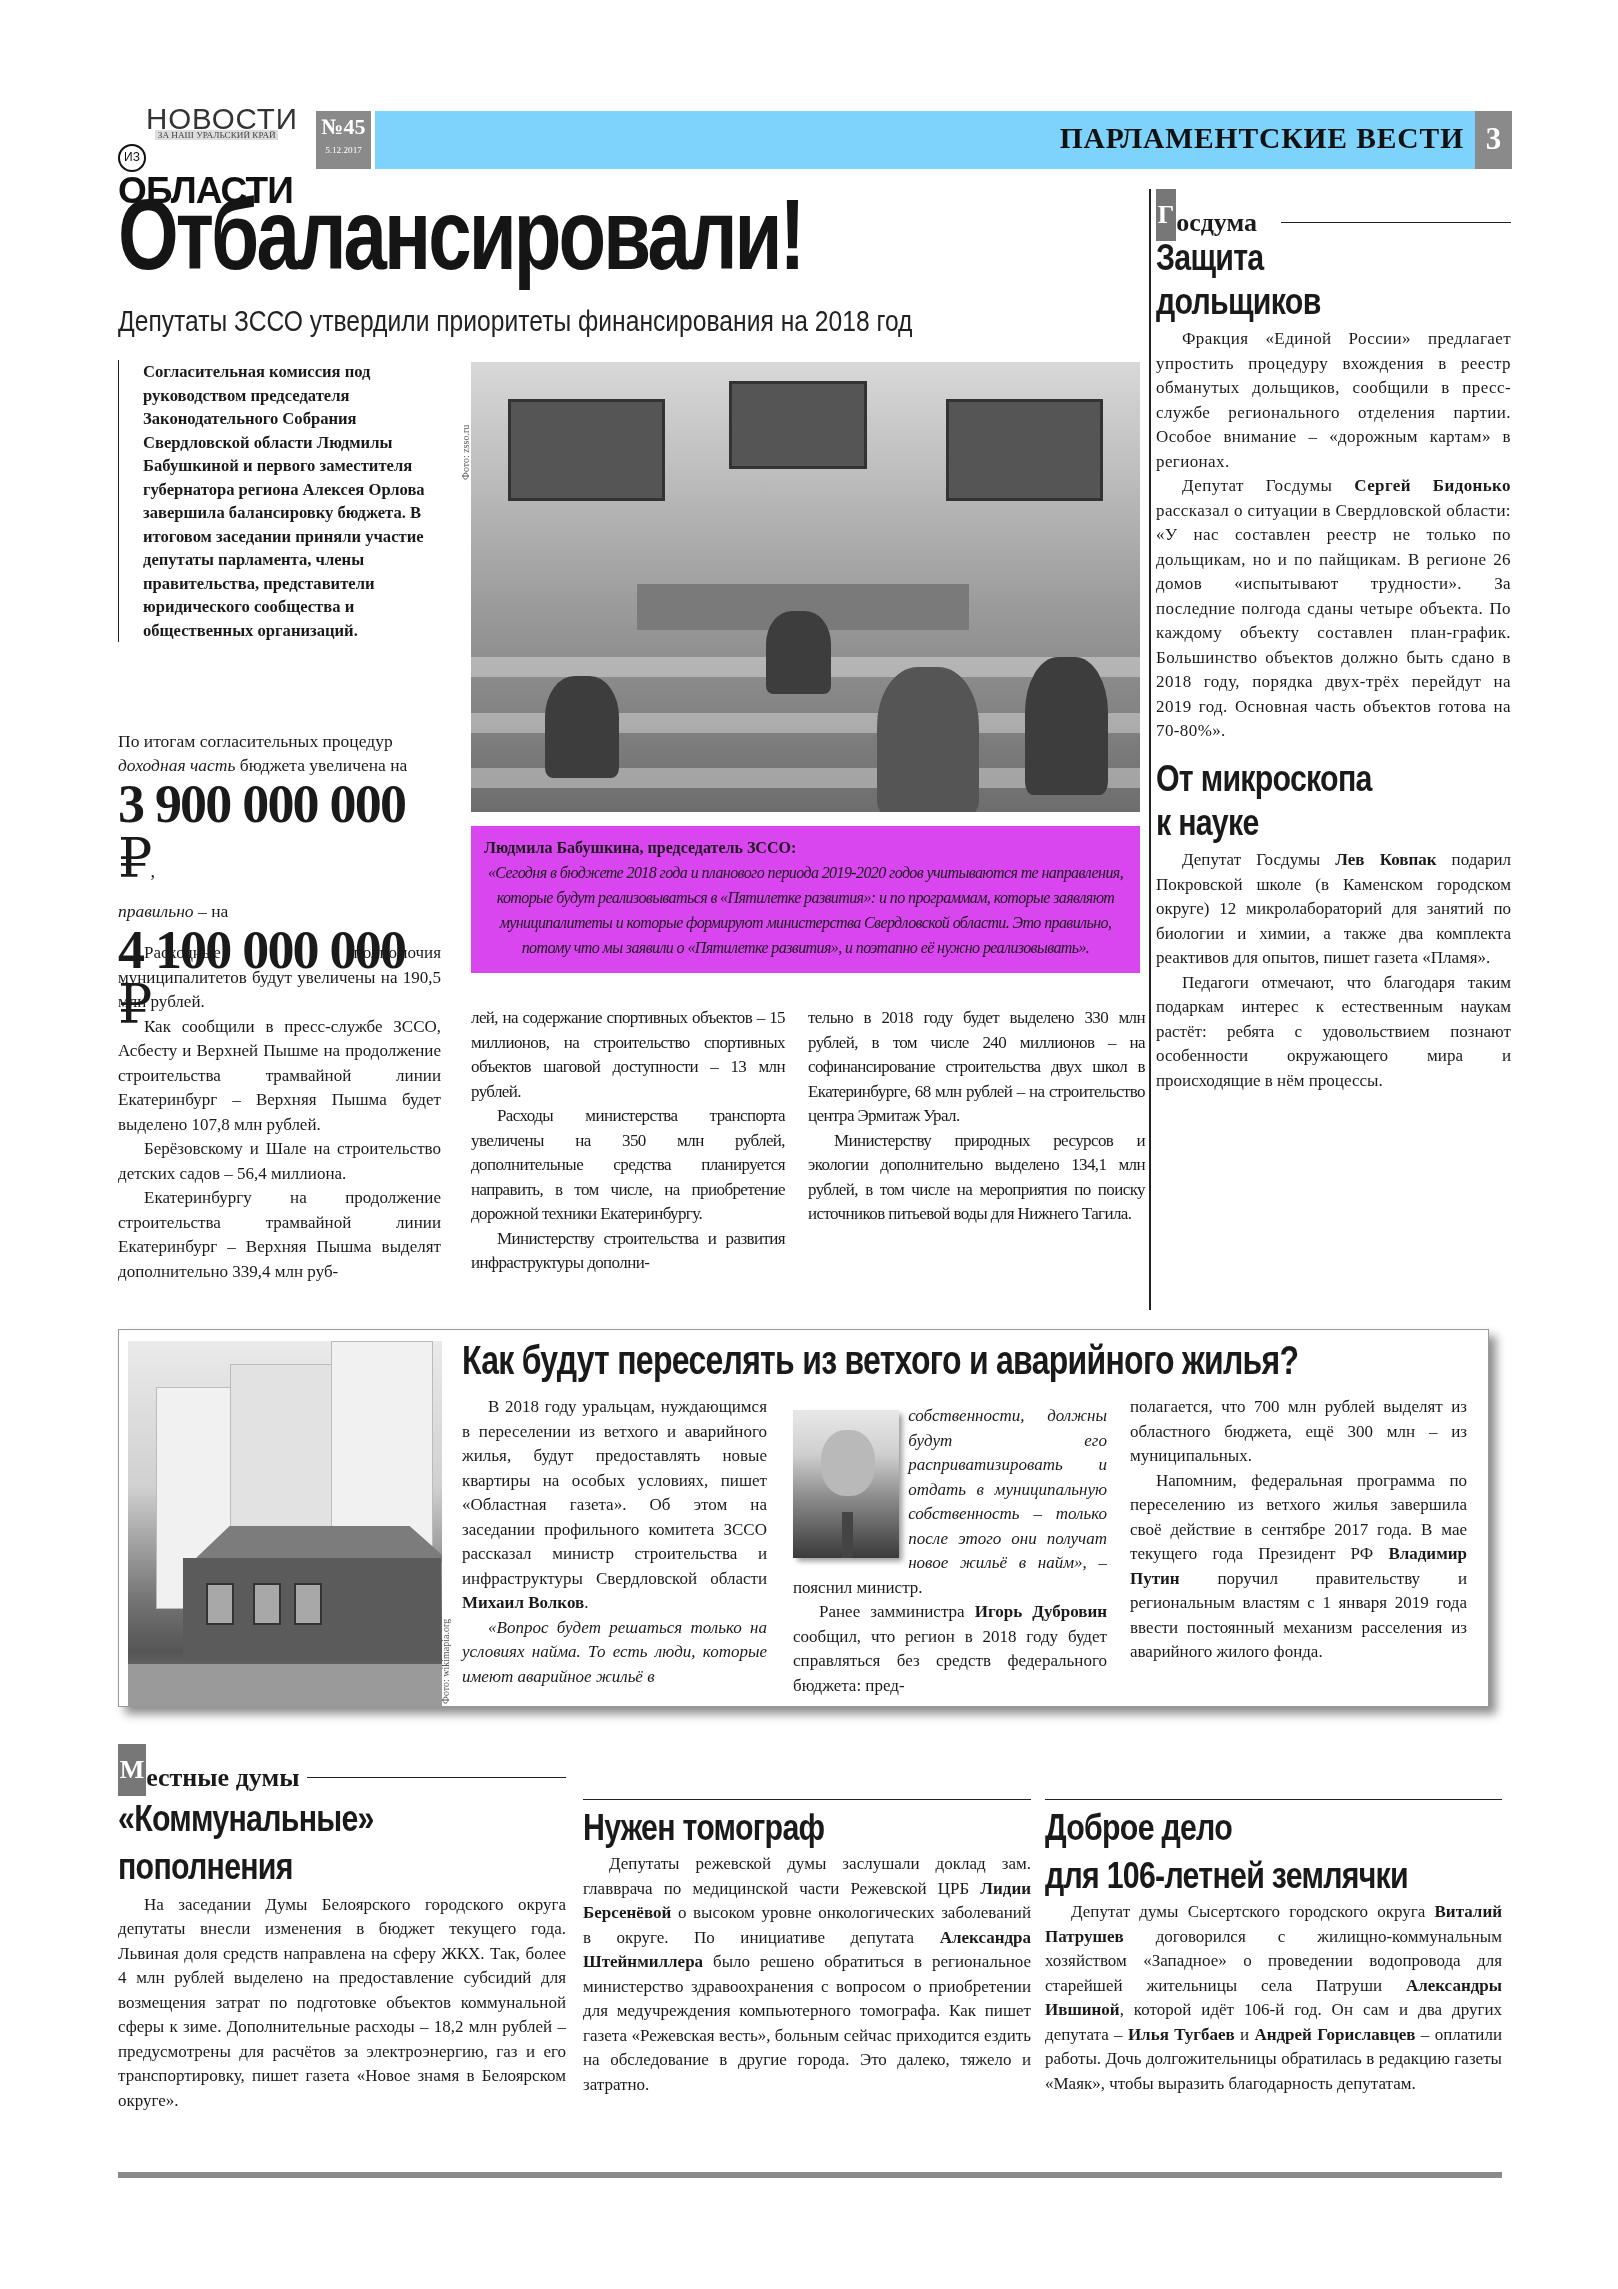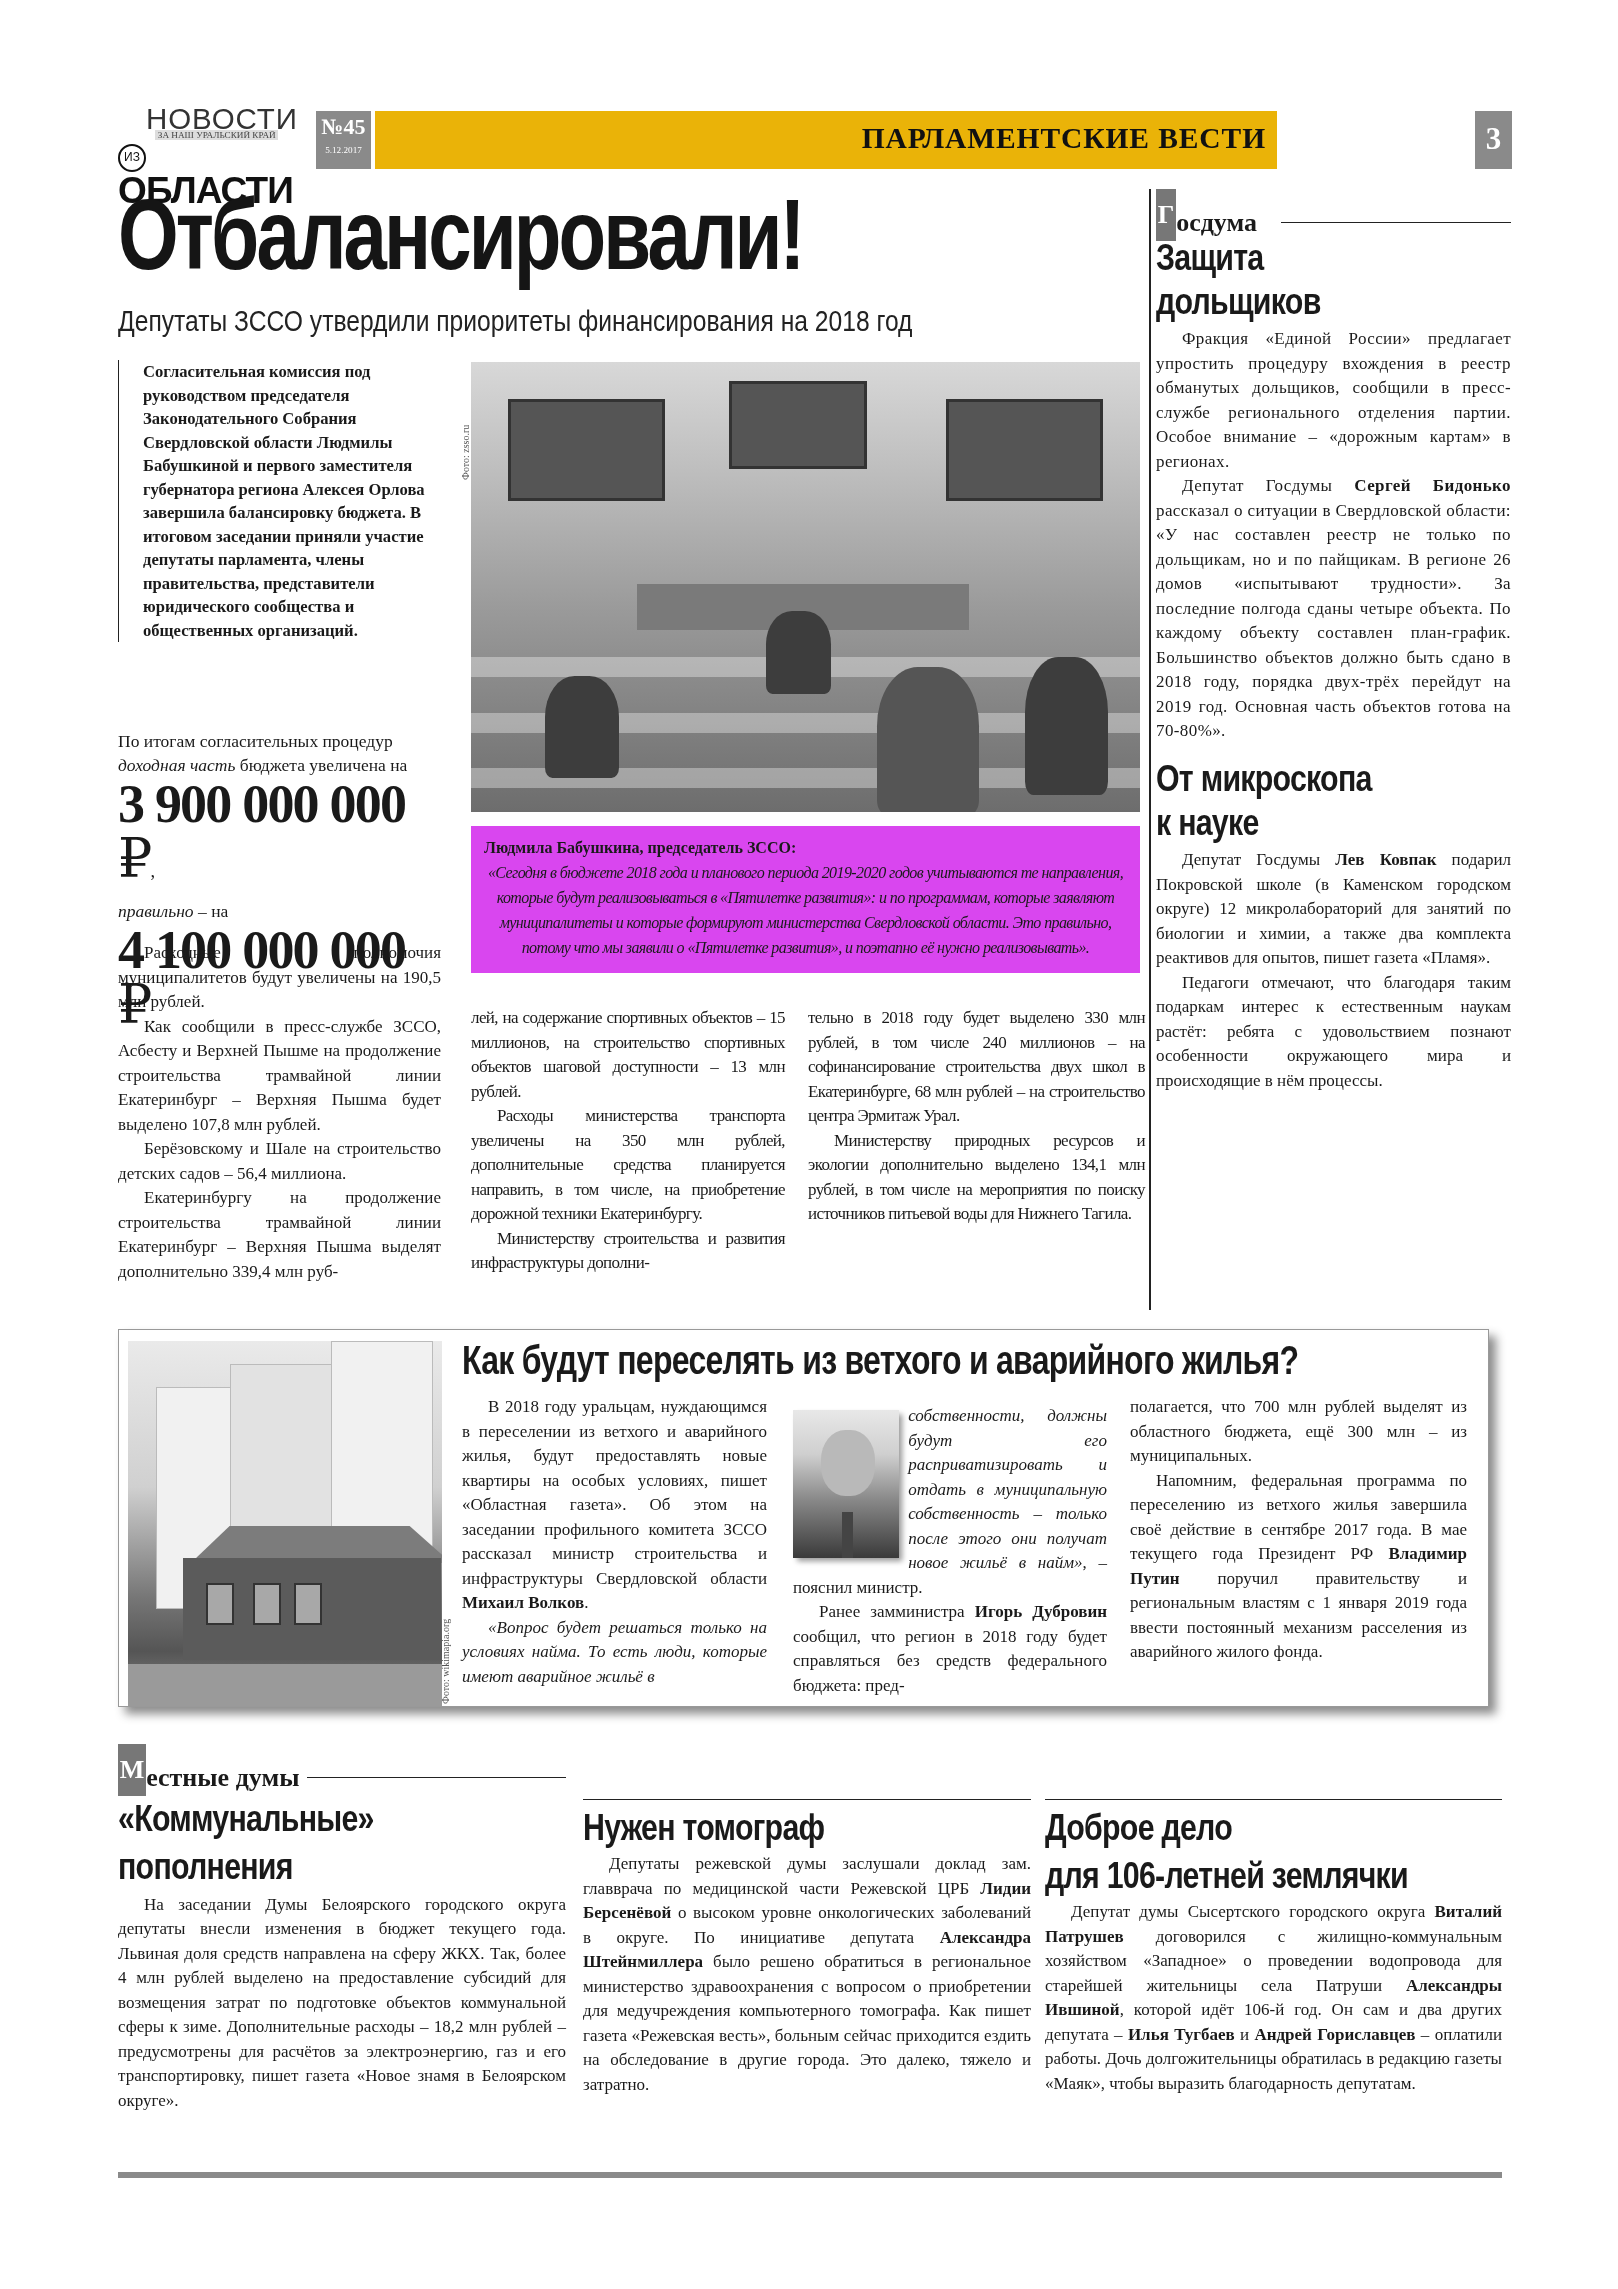--- a/index.html
+++ b/index.html
@@ -11,21 +11,21 @@
   
   .masthead { left: 118px; top: 106px; width: 1394px; height: 65px; }
   .logo { position: absolute; left: 0; top: 0; width: 194px; height: 65px; }
   .logo-top { position: absolute; left: 28px; top: -3.7px; font-family: "Liberation Sans", sans-serif; font-size: 29.5px; letter-spacing: 0.9px; color: #333; }
   .logo-tag { position: absolute; left: 37px; top: 24px; font-size: 9.2px; color: #444; background: #ddd; padding: 0 2.8px; }
   .logo-bottom { position: absolute; left: 0; top: 28px; font-family: "Liberation Sans", sans-serif; font-weight: bold; font-size: 37px; line-height: 37px; letter-spacing: -0.9px; color: #111; }
   .logo-iz { display: inline-block; width: 28px; height: 28px; border: 2.8px solid #111; border-radius: 50%; font-size: 12px; font-weight: normal; text-align: center; line-height: 22px; vertical-align: 3.7px; margin-right: 3px; letter-spacing: 0; }
   .issue-box { position: absolute; left: 198px; top: 4.6px; width: 55px; height: 58px; background: #8a8a8a; color: #fff; text-align: center; }
   .issue-num { font-size: 22px; font-weight: bold; line-height: 31px; }
   .issue-date { font-size: 9.2px; line-height: 16.6px; }
-  .section-bar { position: absolute; left: 257px; top: 4.6px; width: 902px; height: 58px; background: #eab308; }
+  .section-bar { position: absolute; left: 257px; top: 4.6px; width: 1100px; height: 58px; background: #7dd3fc; }
   .section-title { position: absolute; right: 11px; top: 11px; font-size: 29.5px; font-weight: bold; letter-spacing: 0.9px; color: #111; }
   .page-num { position: absolute; left: 1357px; top: 4.6px; width: 37px; height: 58px; background: #8a8a8a; color: #fff; font-size: 31px; font-weight: bold; text-align: center; line-height: 55px; }
 
   
   .headline-main { left: 118px; top: 183px; font-family: "Liberation Sans", sans-serif; font-weight: bold; font-size: 100px; line-height: 102px; letter-spacing: -3.7px; transform: scaleX(0.78); transform-origin: left top; white-space: nowrap; color: #151515; }
   .subhead-main { left: 118px; top: 305px; font-family: "Liberation Sans", sans-serif; font-size: 29px; transform: scaleX(0.85); transform-origin: left top; white-space: nowrap; color: #222; }
 
   
   .lead { left: 118px; top: 360px; width: 332px; border-left: 1.8px solid #222; padding-left: 24px; font-weight: bold; font-size: 16.6px; line-height: 23.5px; }
   .intro { left: 118px; top: 729px; width: 332px; font-size: 17.5px; line-height: 24px; }

